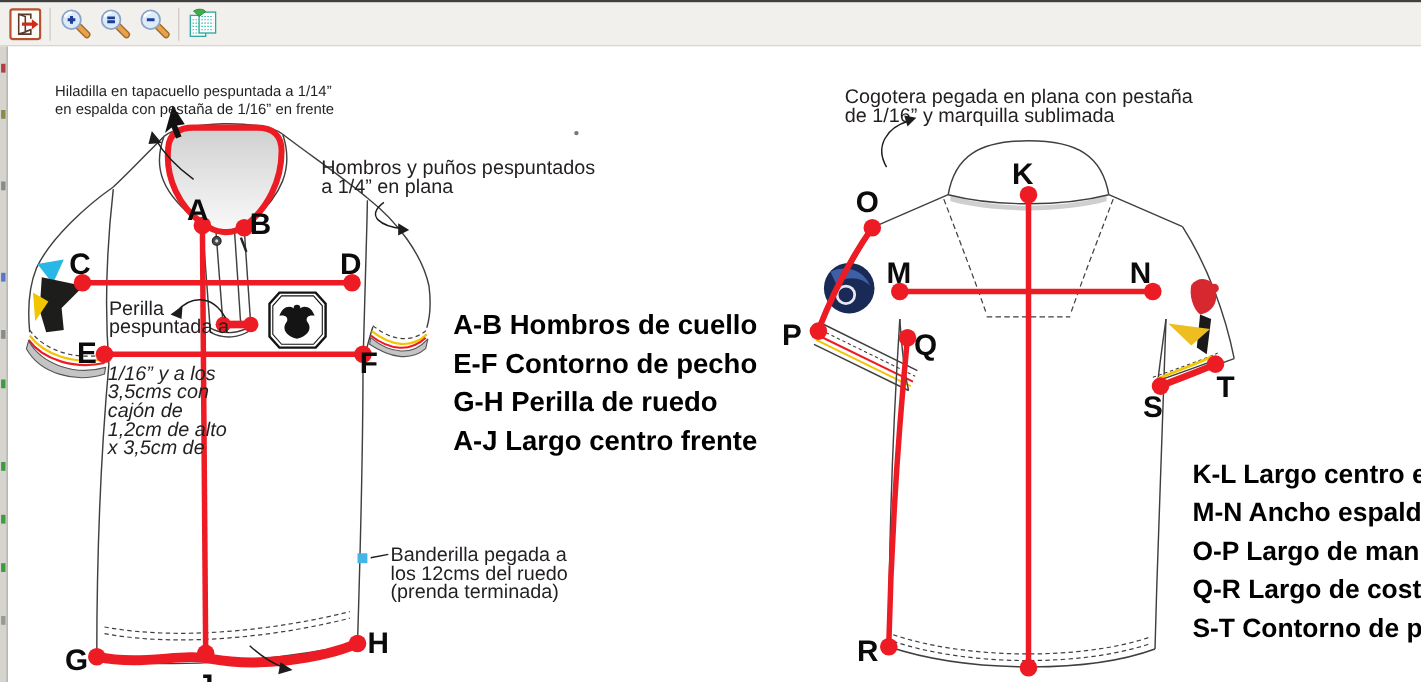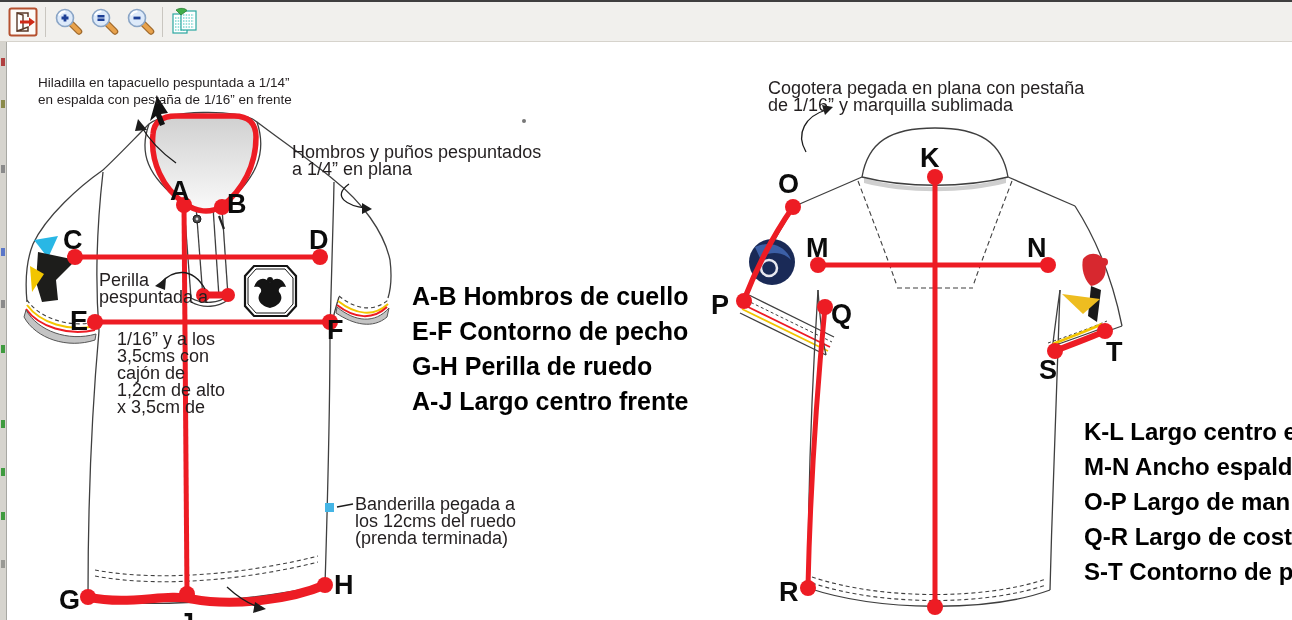--- a/index.html
+++ b/index.html
@@ -284,27 +284,27 @@
       <text x="1027" y="257">N</text>
       <text x="778" y="193">O</text>
       <text x="711" y="314">P</text>
       <text x="831" y="323">Q</text>
       <text x="779" y="601">R</text>
       <text x="1039" y="379">S</text>
       <text x="1106" y="361">T</text>
     </g>
   </svg>
 
-  <div class="annot small" style="left:38px;top:74px;">Hiladilla en tapacuello pespuntada a 1/14”
+  <div class="annot small" style="left:50px;top:74px;">Hiladilla en tapacuello pespuntada a 1/14”
 en espalda con pestaña de 1/16” en frente</div>
   <div class="annot" style="left:292px;top:144px;">Hombros y puños pespuntados
 a 1/4” en plana</div>
   <div class="annot" style="left:99px;top:272px;">Perilla
 pespuntada a</div>
-  <div class="annot" style="left:117px;top:331px;">1/16” y a los
+  <div class="annot" style="left:98px;top:331px;font-style:italic;">1/16” y a los
 3,5cms con
 cajón de
 1,2cm de alto
 x 3,5cm de</div>
   <div class="annot" style="left:355px;top:496px;">Banderilla pegada a
 los 12cms del ruedo
 (prenda terminada)</div>
   <div class="annot" style="left:768px;top:80px;">Cogotera pegada en plana con pestaña
 de 1/16” y marquilla sublimada</div>
 

